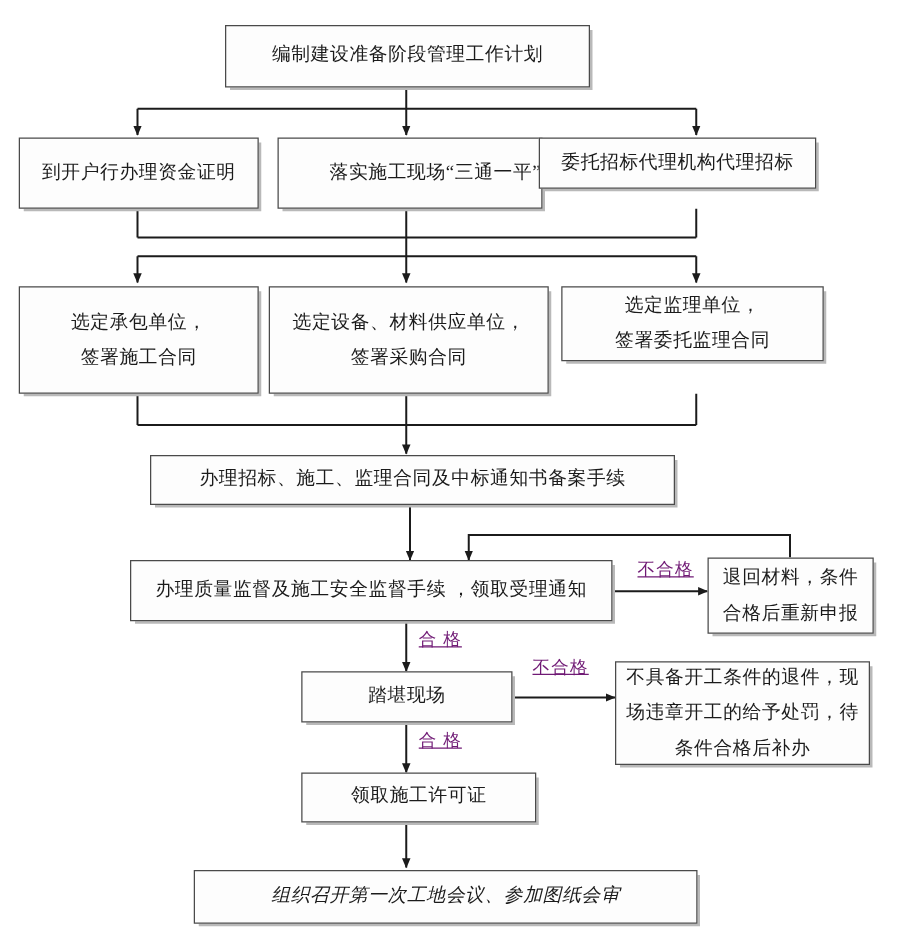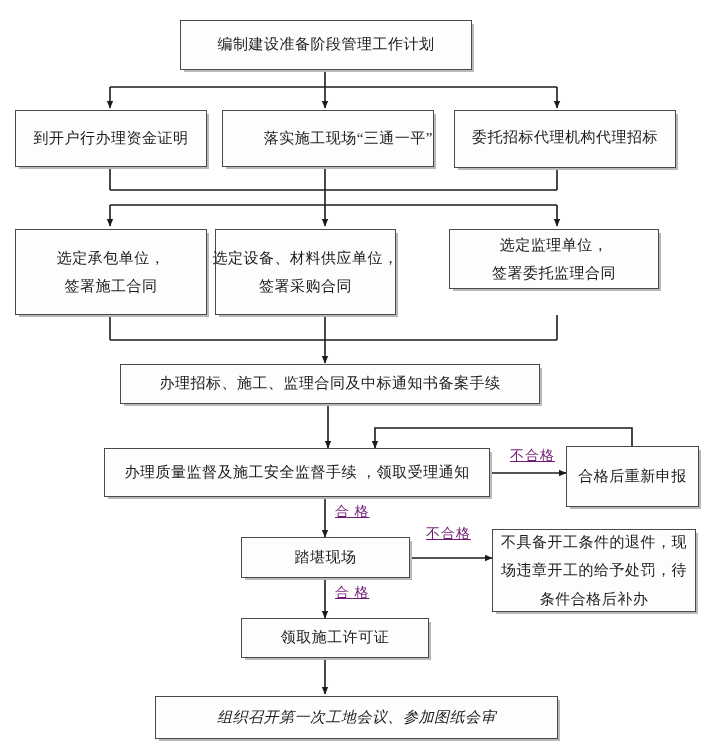--- a/index.html
+++ b/index.html
@@ -98,48 +98,49 @@
   </div>
 
   <div class="node one" style="left:15px;top:110px;width:192px;height:57px;">
     <span class="ln">到开户行办理资金证明</span>
   </div>
 
   <div class="node one" style="left:222px;top:110px;width:212px;height:57px;align-items:flex-end;">
     <span class="ln">落实施工现场“三通一平”</span>
   </div>
 
-  <div class="node one" style="left:454px;top:110px;width:222px;height:58px;font-family:Liberation Mono, monospace;">
+  <div class="node one" style="left:431px;top:110px;width:222px;height:41px;">
     <span class="ln">委托招标代理机构代理招标</span>
   </div>
 
   <div class="node two" style="left:15px;top:229px;width:192px;height:86px;">
     <span class="ln">选定承包单位，</span>
     <span class="ln">签署施工合同</span>
   </div>
 
-  <div class="node two" style="left:215px;top:229px;width:181px;height:86px;">
+  <div class="node two" style="left:215px;top:229px;width:224px;height:86px;">
     <span class="ln">选定设备、材料供应单位，</span>
     <span class="ln">签署采购合同</span>
   </div>
 
   <div class="node two" style="left:449px;top:229px;width:210px;height:60px;">
     <span class="ln">选定监理单位，</span>
     <span class="ln">签署委托监理合同</span>
   </div>
 
   <div class="node one" style="left:120px;top:364px;width:420px;height:40px;">
     <span class="ln">办理招标、施工、监理合同及中标通知书备案手续</span>
   </div>
 
   <div class="node one" style="left:104px;top:448px;width:386px;height:49px;">
     <span class="ln">办理质量监督及施工安全监督手续 ，领取受理通知</span>
   </div>
 
   <div class="node two" style="left:566px;top:446px;width:133px;height:61px;">
+    <span class="ln">退回材料，条件</span>
     <span class="ln">合格后重新申报</span>
   </div>
 
   <div class="node one" style="left:241px;top:537px;width:169px;height:41px;text-align:center;">
     <span class="ln">踏堪现场</span>
   </div>
 
   <div class="node three" style="left:492px;top:529px;width:204px;height:83px;">
     <span class="ln">不具备开工条件的退件，现</span>
     <span class="ln">场违章开工的给予处罚，待</span>

